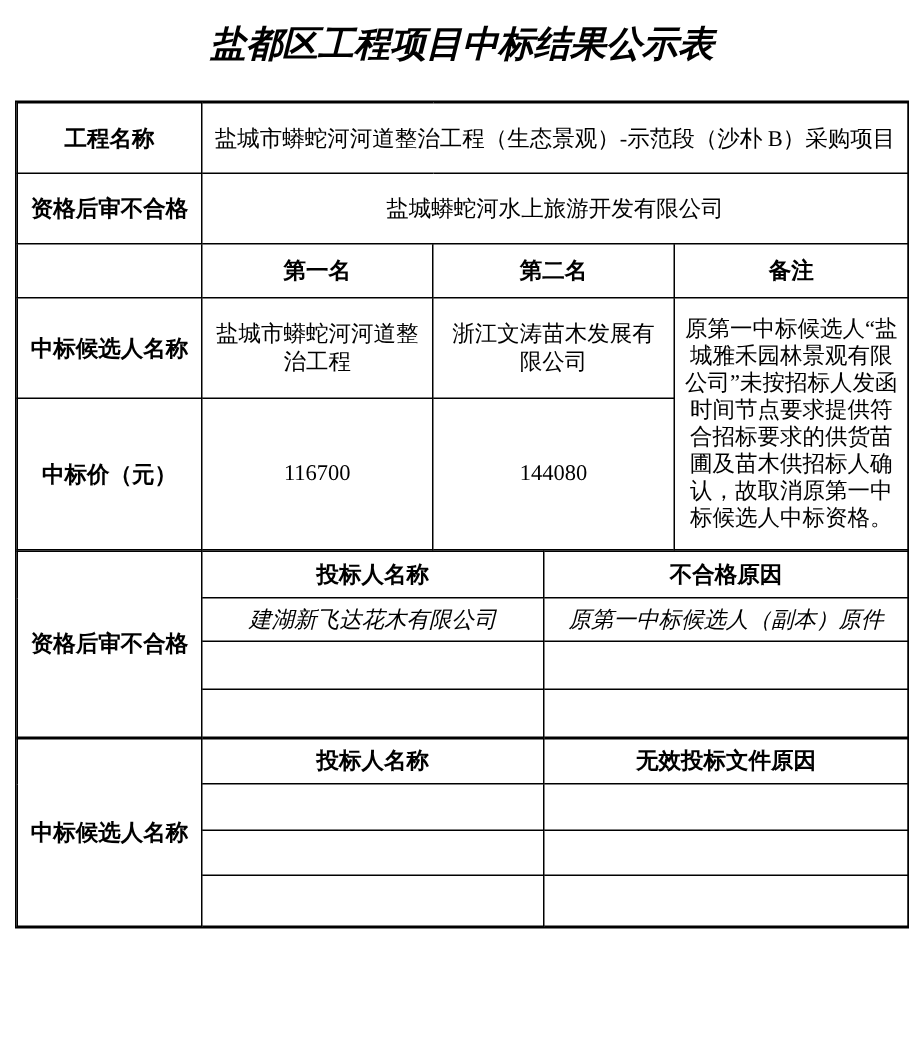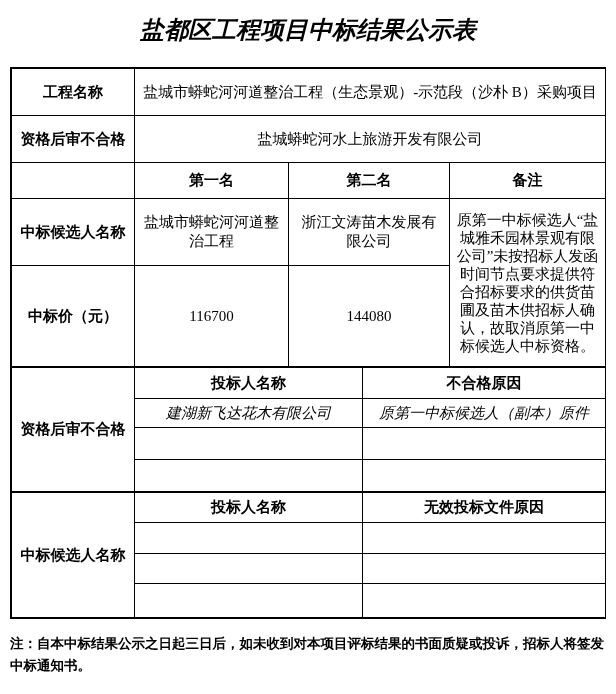--- a/index.html
+++ b/index.html
@@ -171,15 +171,14 @@
         </tr>
         <tr class="rc4">
           <td></td>
           <td></td>
         </tr>
       </tbody>
     </table>
 
   </div>
 
-  <p class="note">注：自本中标结果公示之日起三日后，如未收到对本项目评标结果的书面质疑或投诉，招标人将签发中标通知书。</p>
 
 </div>
 
 </body></html>

